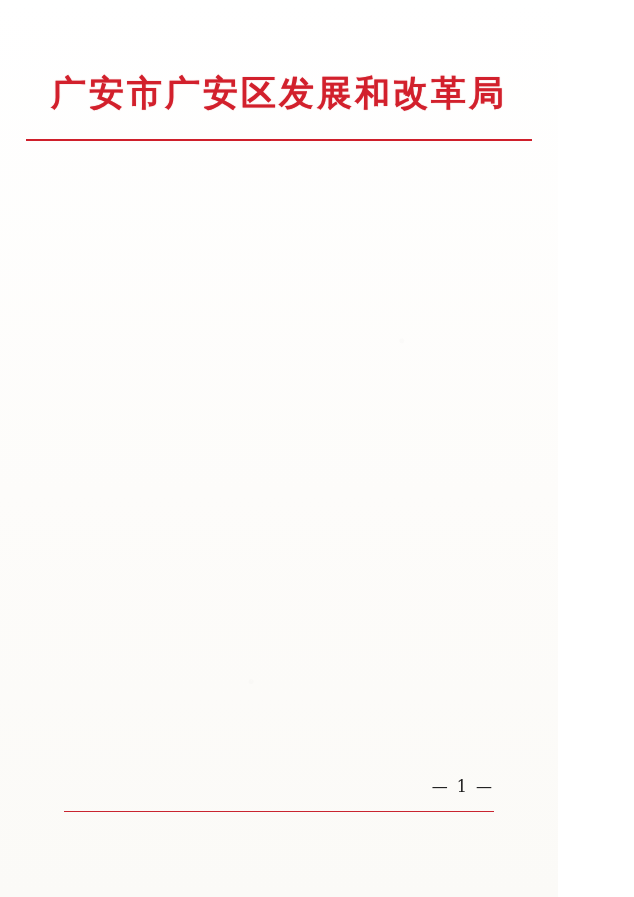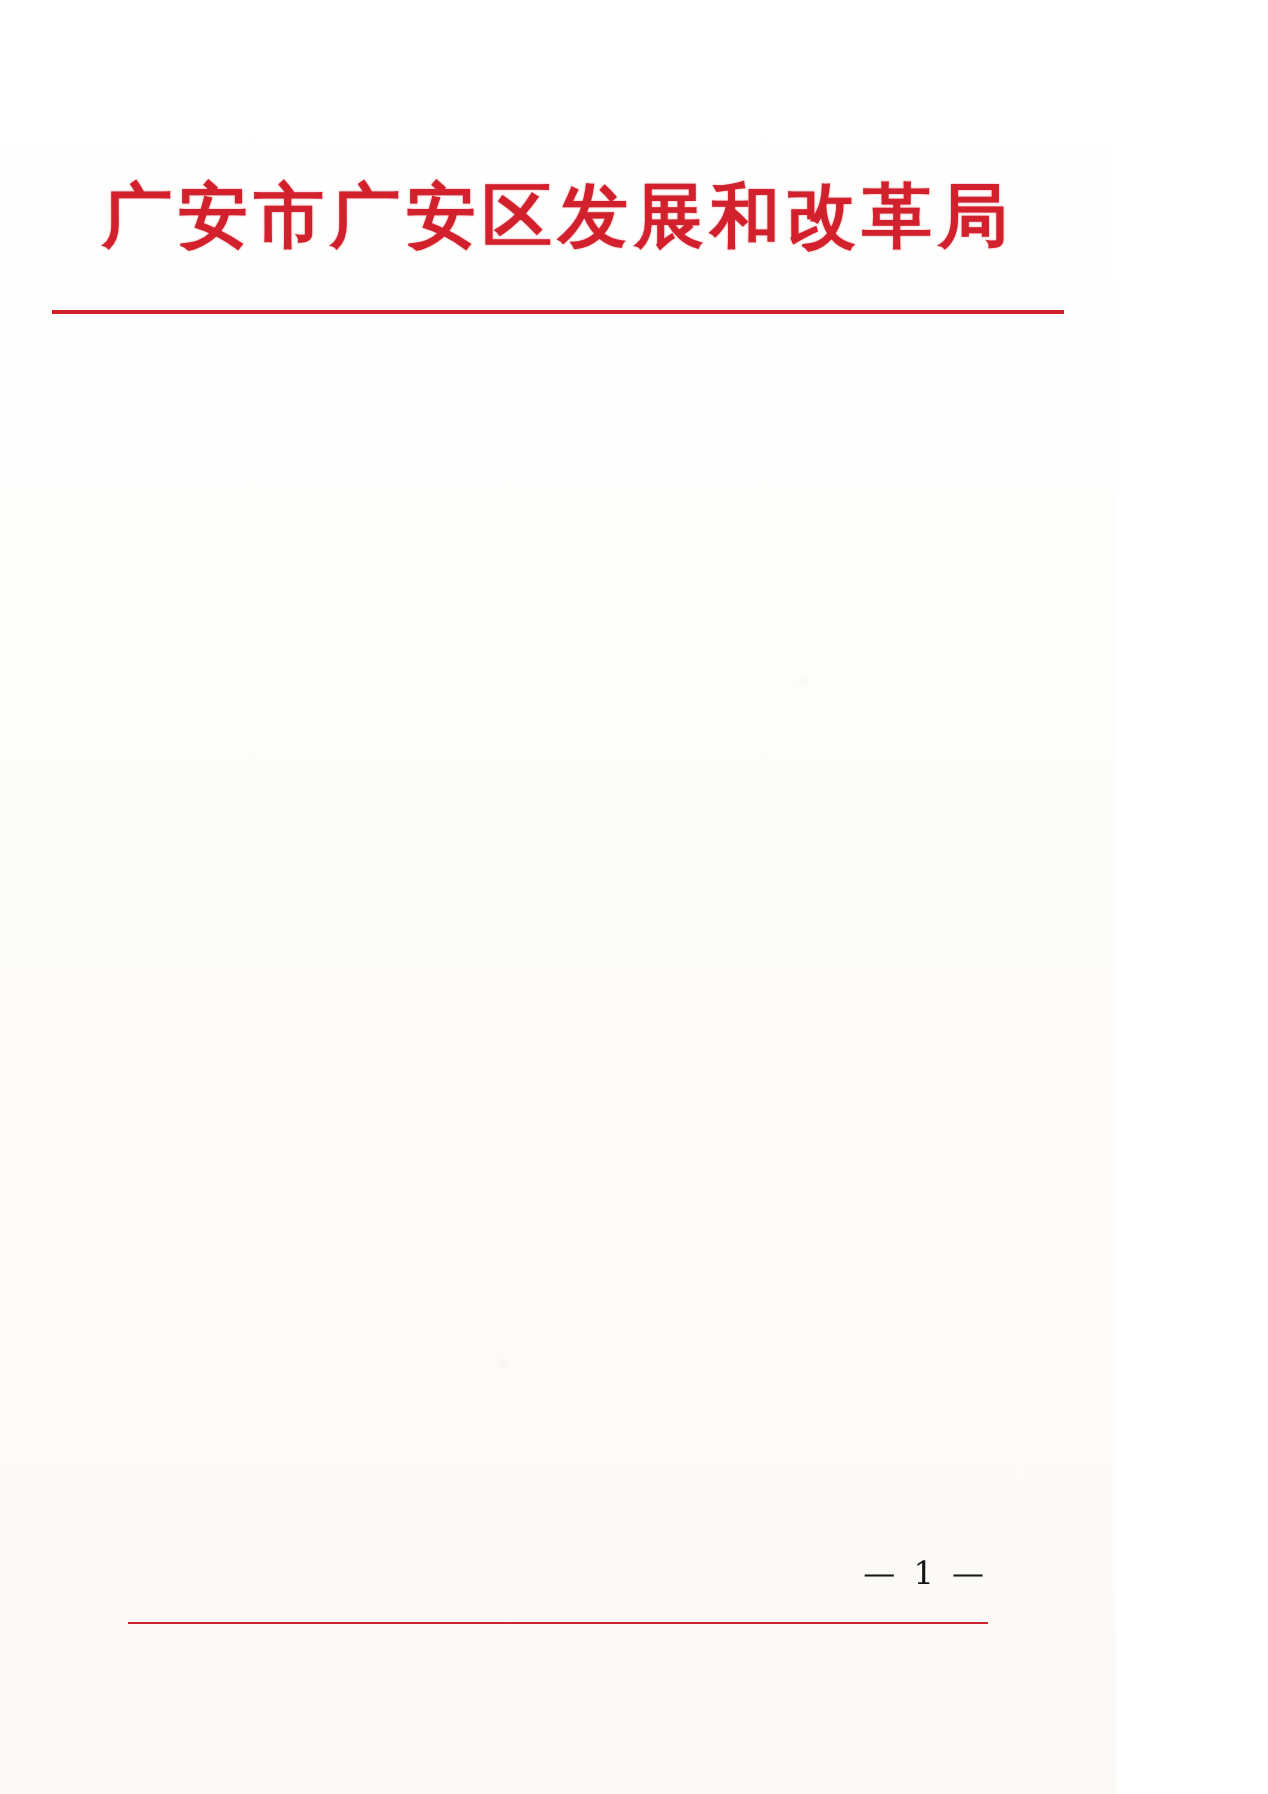--- a/index.html
+++ b/index.html
@@ -12,21 +12,21 @@
     background: #ffffff;
     font-family: "DejaVu Serif", "Liberation Serif", serif;
     overflow: hidden;
   }
   .page {
     position: relative;
     width: 558px;
     height: 897px;
     background: #fdfdfb;
     box-sizing: border-box;
-    padding: 16px;
+    padding: 0;
   }
   
   .page::before {
     content: "";
     position: absolute;
     inset: 0;
     background:
       radial-gradient(circle at 18% 12%, rgba(0,0,0,0.012) 0 2px, rgba(0,0,0,0) 3px),
       radial-gradient(circle at 72% 38%, rgba(0,0,0,0.012) 0 2px, rgba(0,0,0,0) 3px),
       radial-gradient(circle at 45% 76%, rgba(0,0,0,0.010) 0 2px, rgba(0,0,0,0) 3px),

